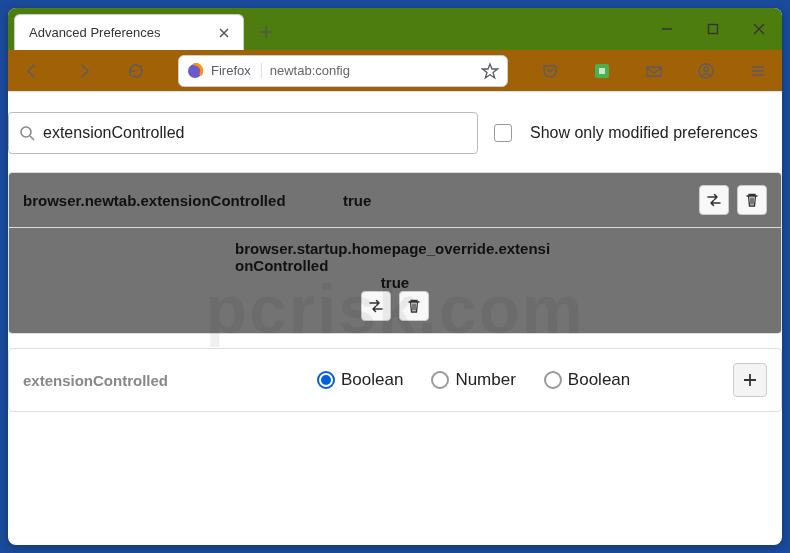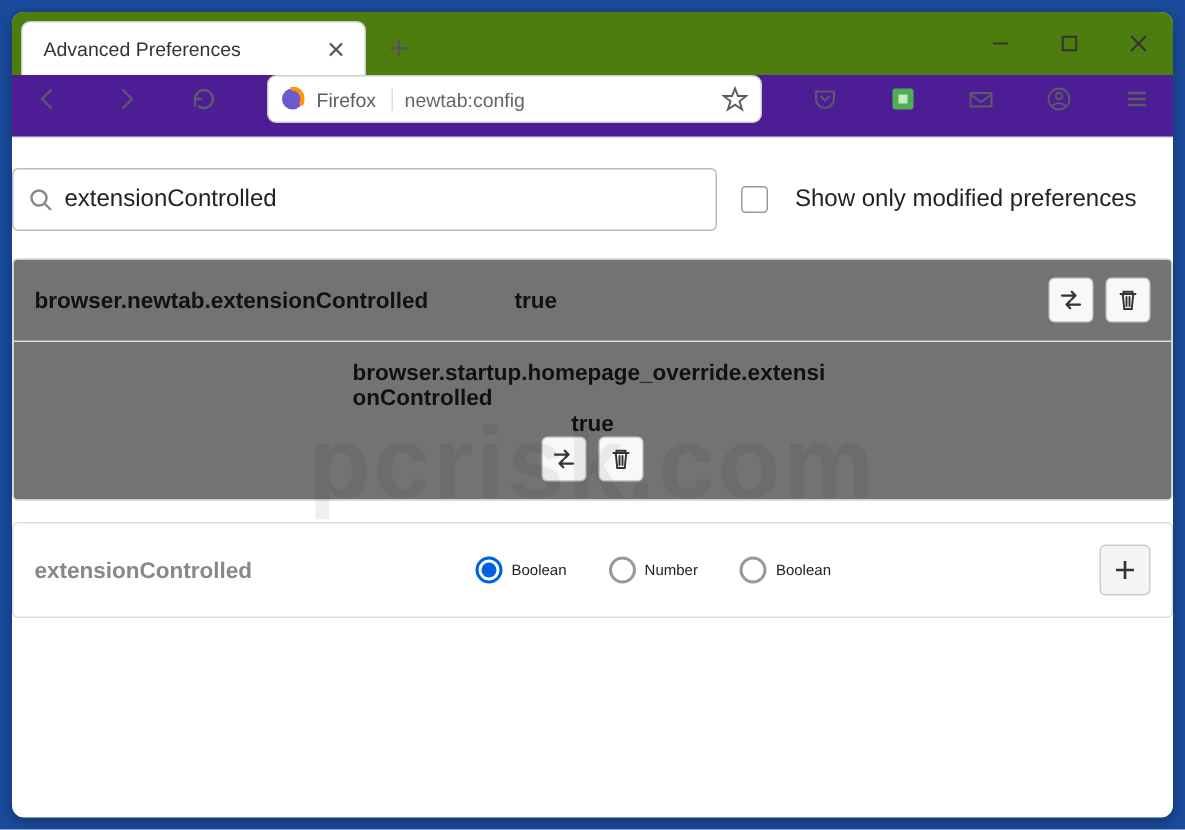--- a/index.html
+++ b/index.html
@@ -57,23 +57,24 @@
   margin-left: auto;
   display: flex;
 }
 .win-btn {
   width: 46px; height: 42px;
   display: flex; align-items: center; justify-content: center;
   color: #333;
 }
 .toolbar {
   height: 42px;
-  background: #4c1d95;
+  background: #a16207;
   border-bottom: 1px solid #e0e0e0;
   display: flex;
+  align-items: center;
   padding: 0 8px;
   gap: 20px;
 }
 .tb-btn {
   width: 32px; height: 32px;
   display: flex; align-items: center; justify-content: center;
   border-radius: 4px;
   color: #5b5b66;
 }
 .urlbar {
@@ -199,21 +200,21 @@
 }
 .radio-group {
   display: flex;
   gap: 28px;
   flex: 1;
 }
 .radio-item {
   display: flex;
   align-items: center;
   gap: 6px;
-  font-size: 10px;
+  font-size: 17px;
   color: #222;
 }
 .radio {
   width: 18px; height: 18px;
   border: 2px solid #999;
   border-radius: 50%;
   display: flex; align-items: center; justify-content: center;
 }
 .radio.checked { border-color: #0060df; }
 .radio.checked::after {

